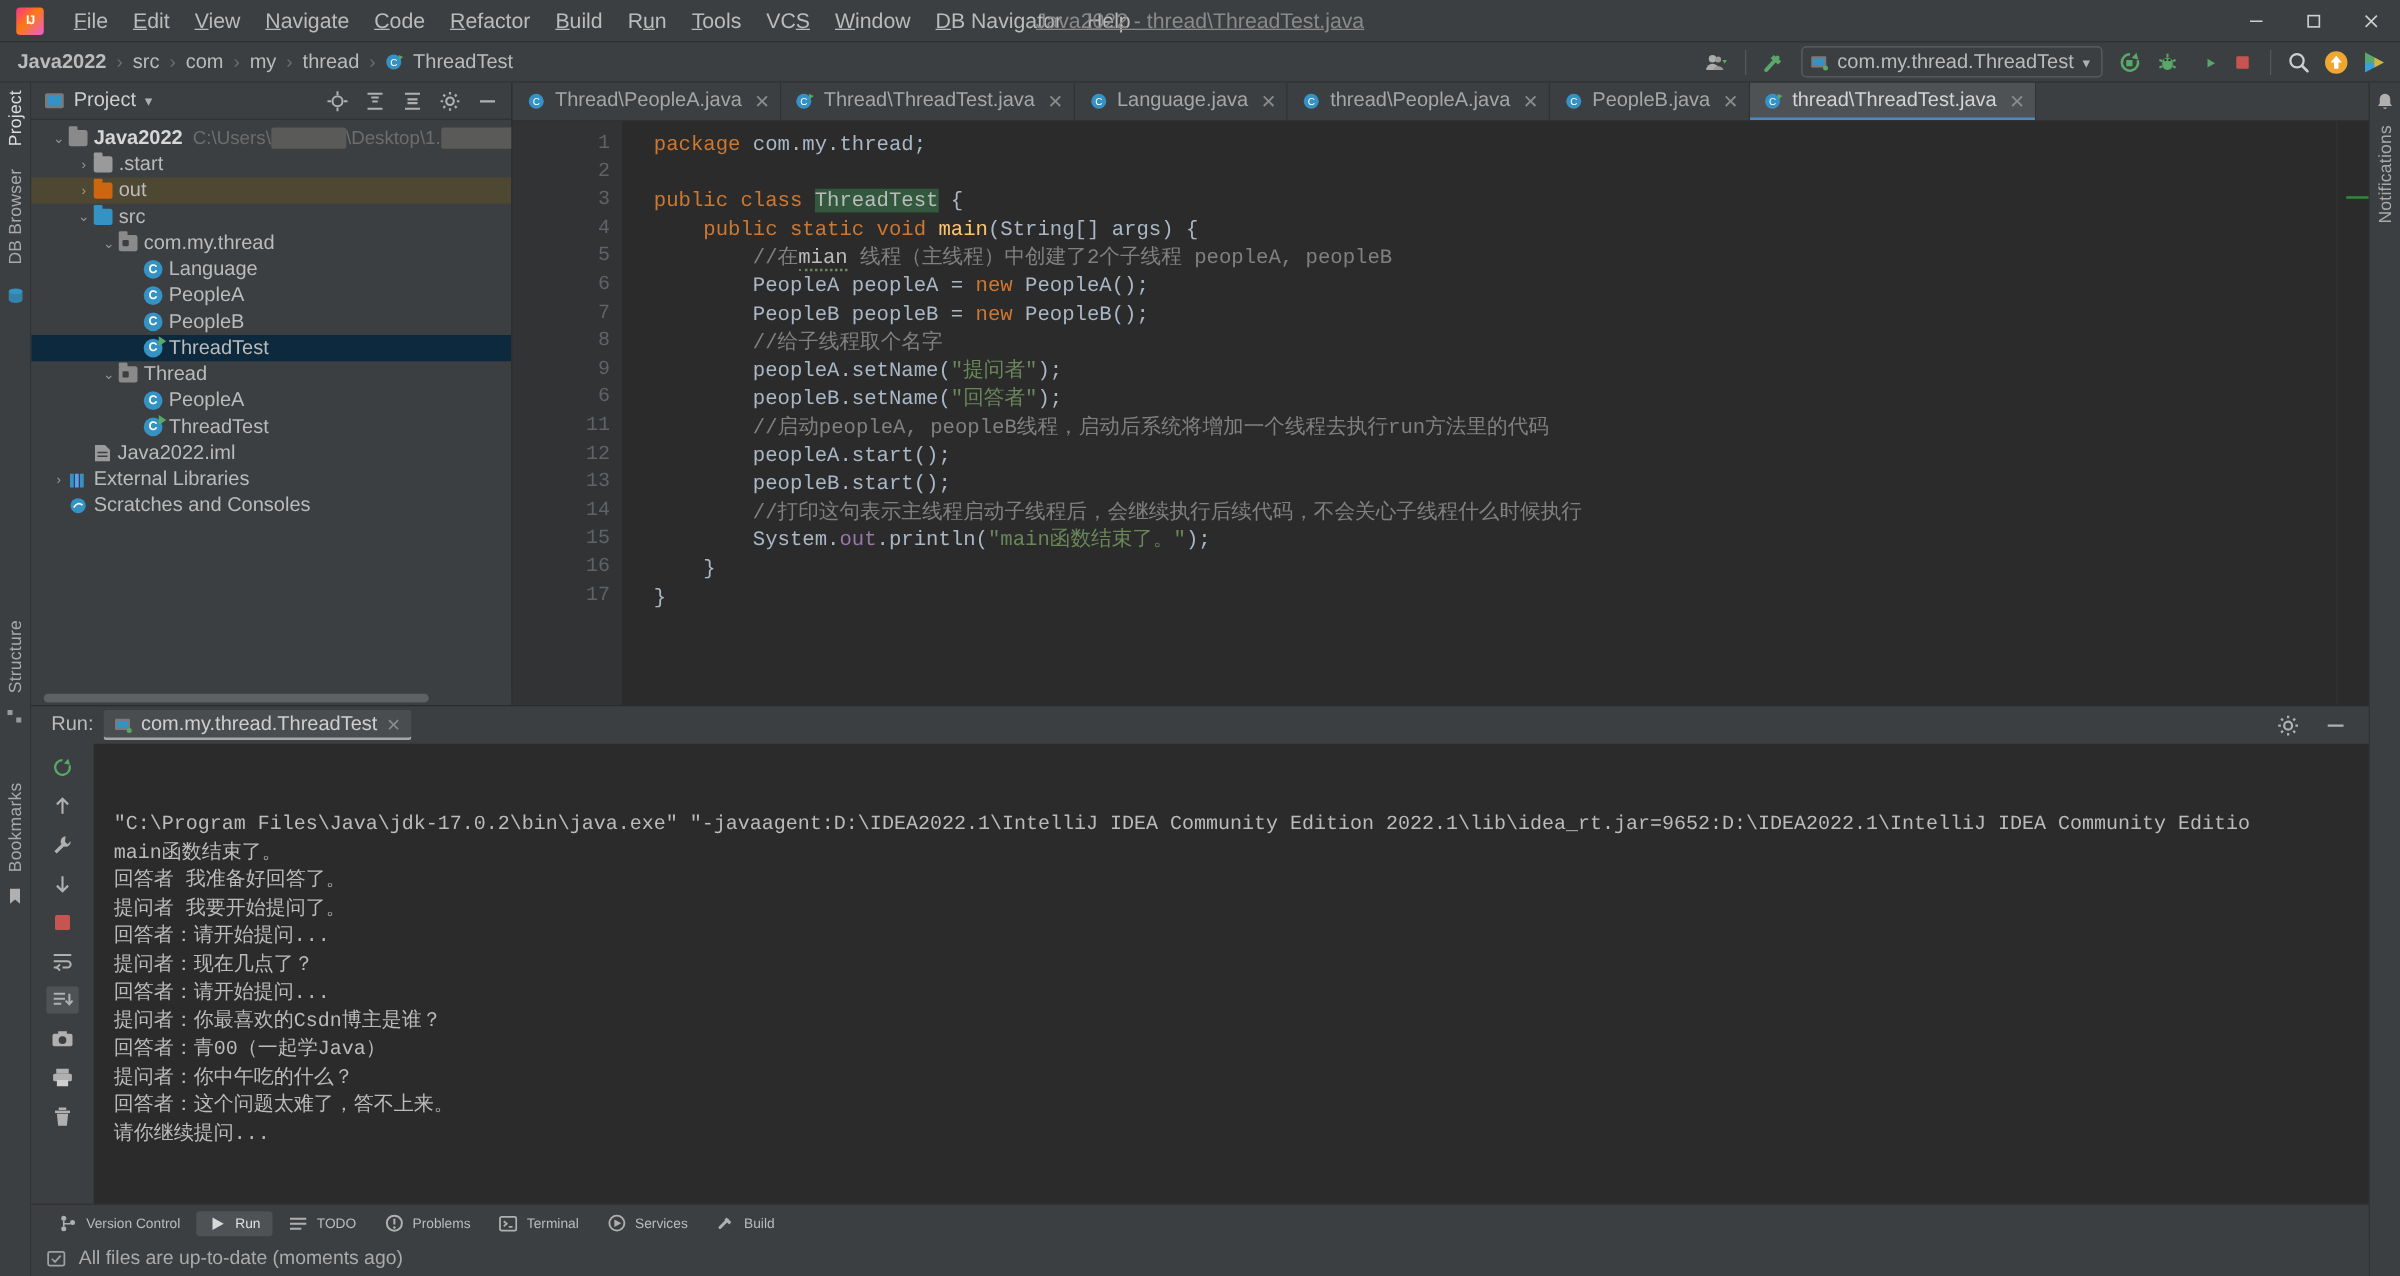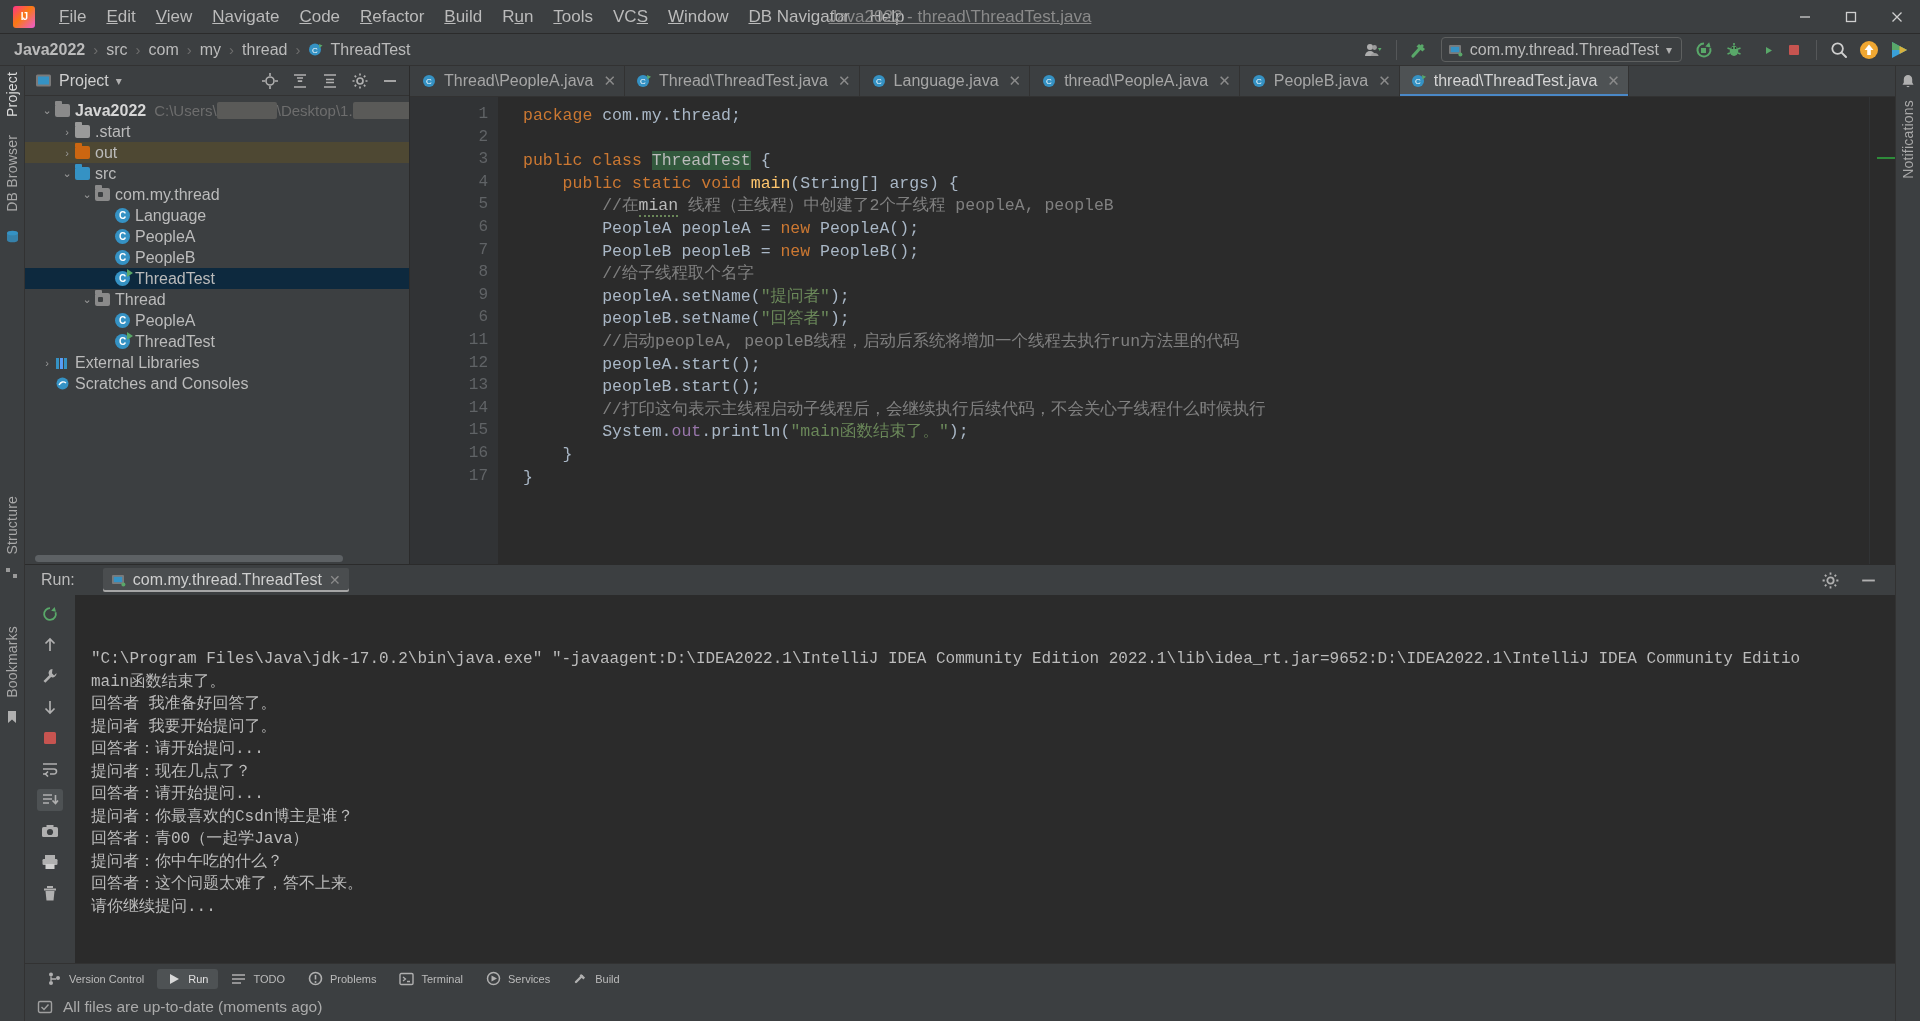--- a/index.html
+++ b/index.html
@@ -165,21 +165,21 @@
   .hit { background:#32593d; }
   .typo { border-bottom:2px dotted #6a8759; }
 
   .editor-right {
     width:26px; flex:0 0 26px; background:#2b2b2b; position:relative; border-left:1px solid #313335;
   }
   .codeline-ind { position:absolute; right:0; width:18px; height:2px; background:#2e8b3a; }
 
   
   .runpanel { flex:0 0 370px; background:#3c3f41; display:flex; flex-direction:column; border-top:1px solid #2b2b2b; }
-  .run-head { height:30px; display:flex; align-items:center; flex:0 0 30px; padding-left:16px; gap:28px; }
+  .run-head { height:30px; display:flex; align-items:center; flex:0 0 30px; padding-left:16px; gap:8px; }
   .run-label { font-size:16px; color:#bbbbbb; }
   .run-tab {
     display:flex; align-items:center; gap:7px; font-size:16px; color:#cfcfcf;
     background:#4a4d4f; padding:3px 8px; border-radius:2px; box-shadow:inset 0 -2px 0 #a6a6a6;
   }
   .run-head-right { margin-left:auto; display:flex; align-items:center; gap:12px; padding-right:14px; }
   .console-row { flex:1 1 auto; display:flex; min-height:0; }
   .console-tools {
     width:50px; flex:0 0 50px; background:#3c3f41; display:flex; flex-direction:column;
     align-items:center; gap:9px; padding-top:8px;
@@ -491,20 +491,31 @@
                 <span class="cls-ic">C</span>
                 <span class="tlabel">PeopleA</span>
               </div>
               <div class="trow">
                 <span style="width:74px;flex:0 0 74px;"></span>
                 <span class="tarrow"></span>
                 <span class="cls-ic runnable">C</span>
                 <span class="tlabel">ThreadTest</span>
               </div>
               <div class="trow">
+                <span style="width:34px;flex:0 0 34px;"></span>
+                <span class="tarrow"></span>
+                <span style="display:inline-flex">
+                  <svg width="14" height="15" viewBox="0 0 14 15">
+                    <path d="M1 1 h8 l4 4 v9 h-12 z" fill="#9a9a9a"></path>
+                    <path d="M3 7 h8 M3 10 h8" stroke="#3c3f41" stroke-width="1.2"></path>
+                  </svg>
+                </span>
+                <span class="tlabel">Java2022.iml</span>
+              </div>
+              <div class="trow">
                 <span style="width:14px;flex:0 0 14px;"></span>
                 <span class="tarrow">›</span>
                 <span style="display:inline-flex">
                   <svg width="15" height="14" viewBox="0 0 15 14">
                     <rect x="1" y="2" width="3" height="11" fill="#3592c4"></rect>
                     <rect x="5" y="2" width="3" height="11" fill="#589df6"></rect>
                     <rect x="9" y="2" width="3" height="11" fill="#3592c4"></rect>
                   </svg>
                 </span>
                 <span class="tlabel">External Libraries</span>

